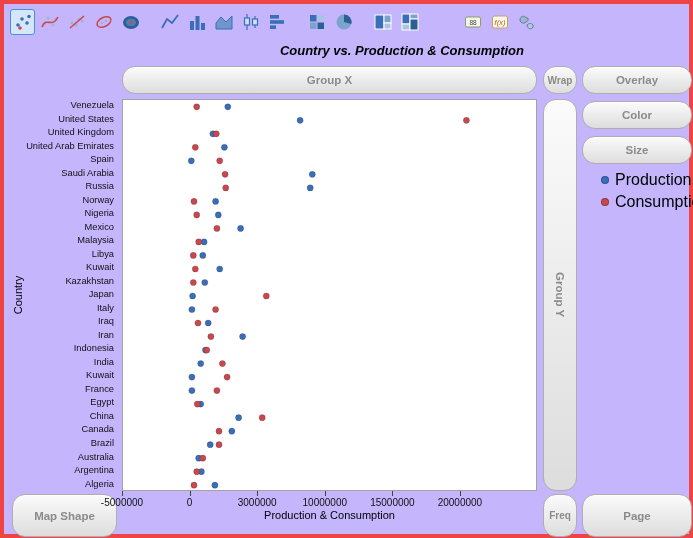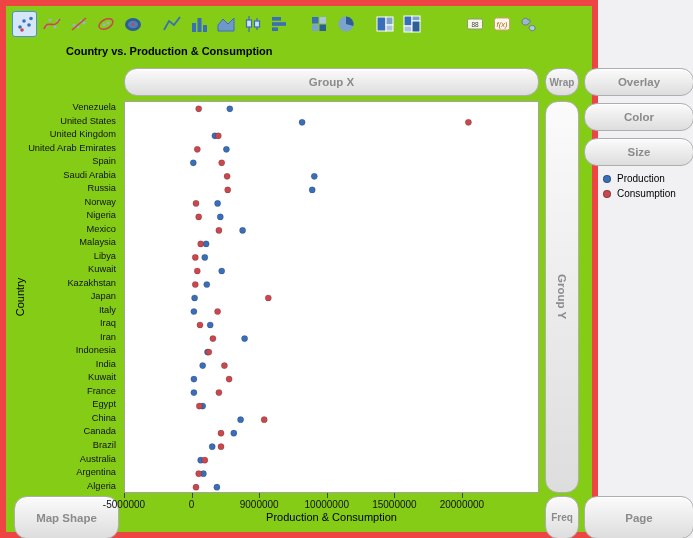--- a/index.html
+++ b/index.html
@@ -1,31 +1,31 @@
 <!DOCTYPE html>
 <html><head>
 <meta charset="utf-8">
 <style>
   * { margin:0; padding:0; box-sizing:border-box; }
   html,body { width:693px; height:538px; overflow:hidden; }
   body { font-family:"Liberation Sans","DejaVu Sans",sans-serif; background:#f1f1f3; }
-  .app { position:relative; width:598px; height:538px; background:#84cc16; border:6px solid #ef4444; }
+  .app { position:relative; width:693px; height:538px; background:#c4b5fd; border:4px solid #ef4444; }
 
   
   .toolbar { position:absolute; left:6px; top:3px; height:30px; display:flex; align-items:center; }
   .tb-group { display:flex; gap:2px; margin-right:14px; }
   .tb-group.far { margin-left:24px; }
   .tb-btn { width:25px; height:26px; border:1px solid transparent; background:transparent; border-radius:3px;
             display:flex; align-items:center; justify-content:center; padding:0; cursor:pointer; }
   .tb-btn svg { width:20px; height:20px; display:block; }
   .tb-btn.selected { background:#d5e6f9; border:1px solid #4a90d9; }
 
   
-  .graph-title { position:absolute; left:60px; top:39px; width:460px; text-align:left;
-                 font-size:11px; font-weight:bold; color:#000; }
+  .graph-title { position:absolute; left:60px; top:39px; width:460px; text-align:right;
+                 font-size:13px; font-weight:bold; color:#000;font-style:italic; }
 
   
   .zone { position:absolute; background:linear-gradient(180deg,#fbfbfb,#dddddd); border:1px solid #aeaeae;
           border-radius:13px; display:flex; align-items:center; justify-content:center;
           color:#8b8b8b; font-weight:bold; font-size:11.5px; box-shadow:inset 0 1px 0 #ffffff; }
   .zone-groupx   { left:118px; top:62px;  width:415px; height:28px; }
   .zone-wrap     { left:539px; top:62px;  width:34px;  height:28px; font-size:10px; }
   .zone-overlay  { left:578px; top:62px;  width:110px; height:28px; }
   .zone-color    { left:578px; top:97px;  width:110px; height:28px; }
   .zone-size     { left:578px; top:132px; width:110px; height:28px; }
@@ -51,21 +51,21 @@
   
   .x-ticks { position:absolute; left:118px; top:487px; width:415px; height:22px; }
   .tick-mark { position:absolute; top:0; width:1px; height:5px; background:#444; }
   .tick-label { position:absolute; top:6px; transform:translateX(-50%); font-size:10px; color:#111; white-space:nowrap; }
   .x-title { position:absolute; left:118px; top:505px; width:415px; text-align:center; font-size:11px; color:#000; }
 
   
   .legend { position:absolute; left:597px; top:167px; display:flex; flex-direction:column; gap:4px; }
   .legend-item { display:flex; align-items:center; gap:6px; cursor:pointer; }
   .legend-dot { width:8px; height:8px; border-radius:50%; display:inline-block; border:1px solid rgba(0,0,0,.25); }
-  .legend-label { font-size:10px; color:#000; }
+  .legend-label { font-size:16px; color:#000; }
 </style>
 </head>
 <body>
 
 <div class="app">
 
   <div class="toolbar" id="toolbar">
       <div class="tb-group">
         <button class="tb-btn selected">
           <svg viewBox="0 0 20 20">
@@ -341,21 +341,21 @@
         <circle cx="71.0" cy="385.2" r="3.1" fill="#c9484e" stroke="rgba(0,0,0,0.28)" stroke-width="0.6"></circle>
       </svg>
   </div>
 
   <div class="x-ticks" id="x-ticks">
       <div class="tick-mark" style="left: 0px;"></div>
       <div class="tick-label" style="left: 0px;">-5000000</div>
       <div class="tick-mark" style="left: 67.6px;"></div>
       <div class="tick-label" style="left: 67.6px;">0</div>
       <div class="tick-mark" style="left: 135.2px;"></div>
-      <div class="tick-label" style="left: 135.2px;">9000000</div>
+      <div class="tick-label" style="left: 135.2px;">3000000</div>
       <div class="tick-mark" style="left: 202.8px;"></div>
       <div class="tick-label" style="left: 202.8px;">10000000</div>
       <div class="tick-mark" style="left: 270.4px;"></div>
       <div class="tick-label" style="left: 270.4px;">15000000</div>
       <div class="tick-mark" style="left: 337.9px;"></div>
       <div class="tick-label" style="left: 337.9px;">20000000</div>
     </div>
   <div class="x-title">Production &amp; Consumption</div>
 
   <div class="legend" id="legend">

